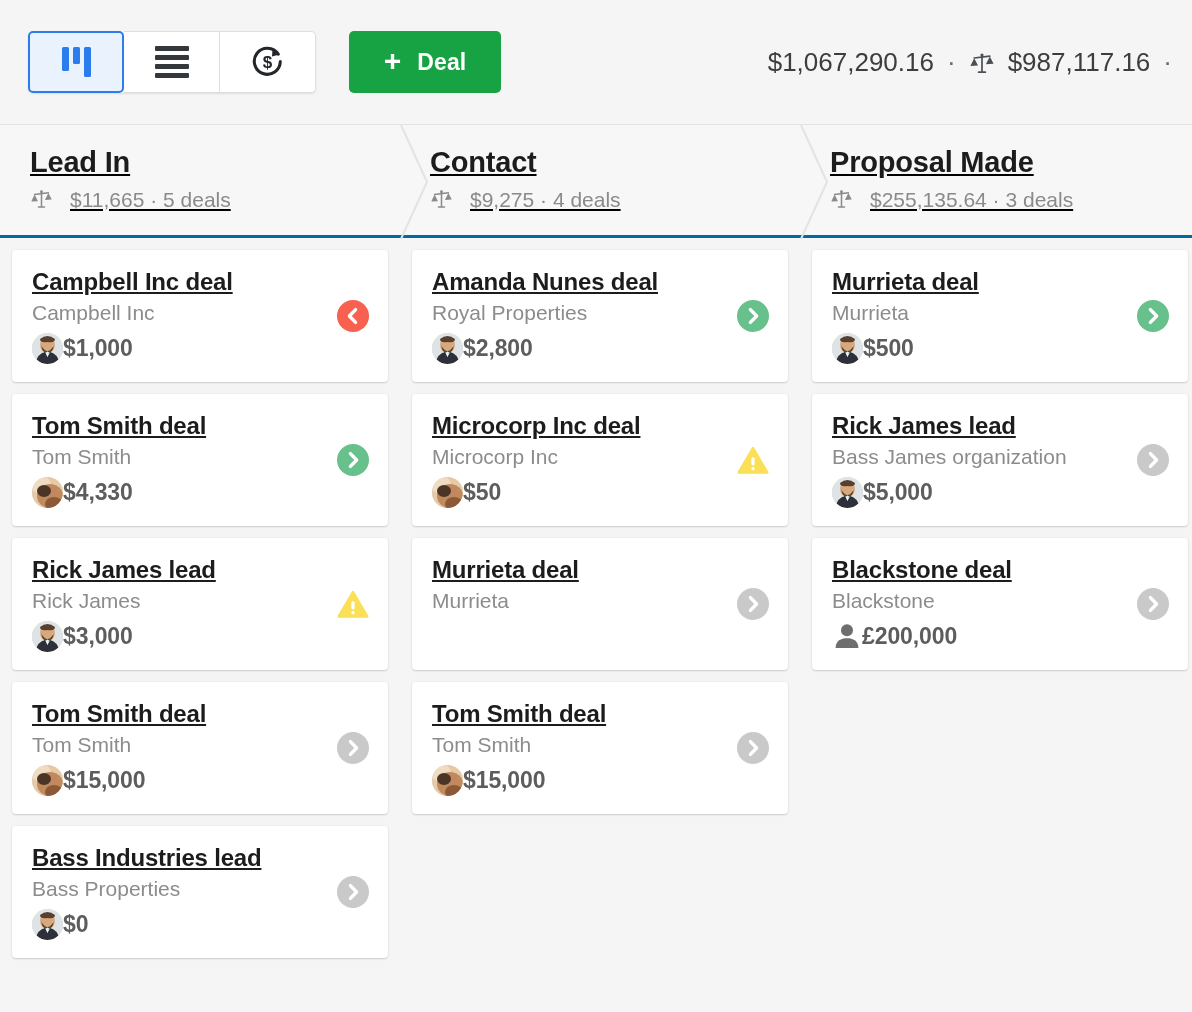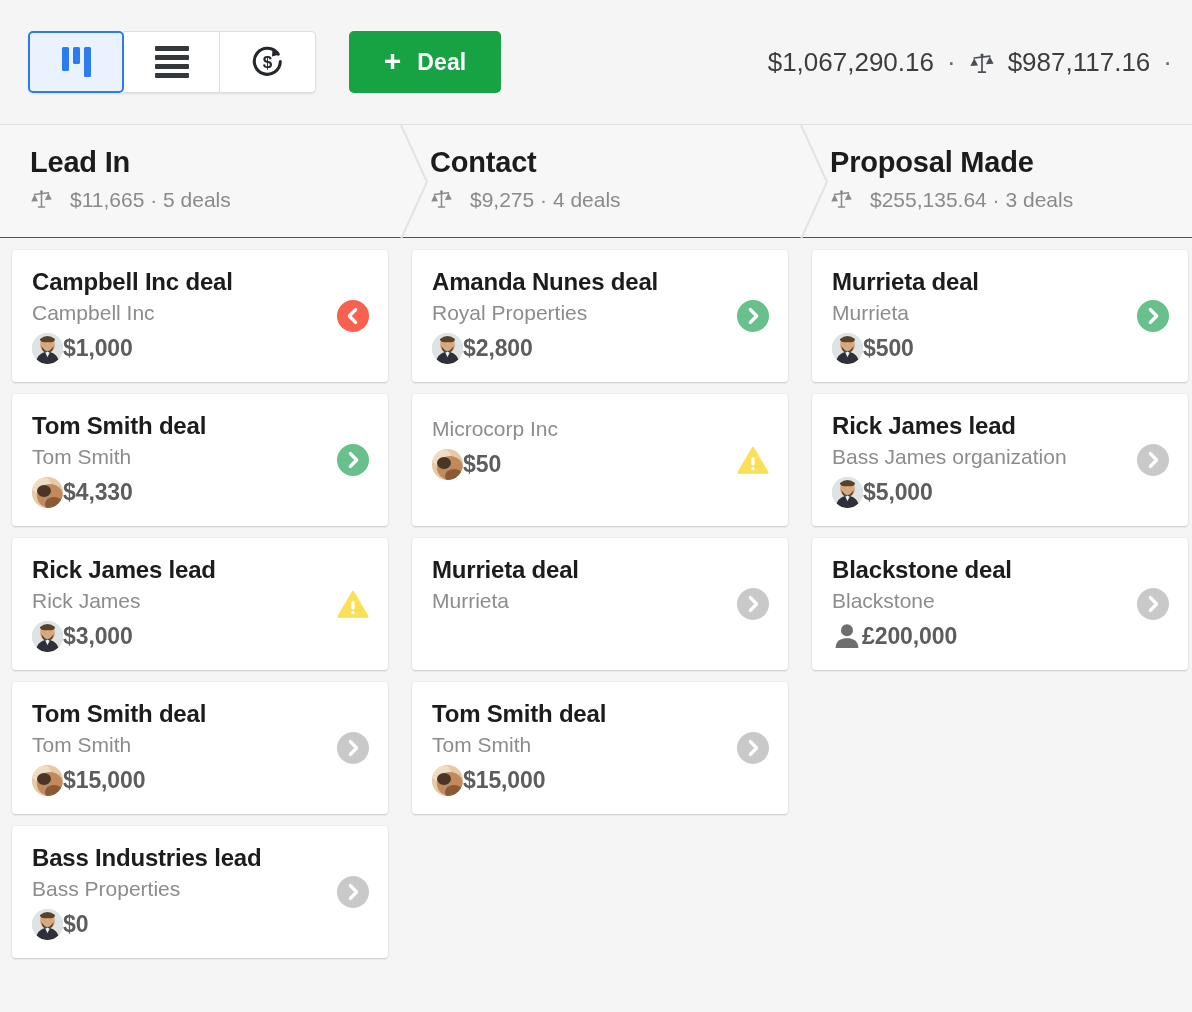--- a/index.html
+++ b/index.html
@@ -96,22 +96,23 @@
   }
   .totals .dot { color: #6b6b6b; font-size: 26px; }
   .scale-ico { display: inline-block; width: 26px; height: 22px; vertical-align: -3px; }
 
   
   .stages {
     display: flex;
     height: 114px;
     background: #f7f7f7;
     border-top: 1px solid #e3e3e3;
-    border-bottom: 1px solid #0369a1;
+    border-bottom: 3px solid #0369a1;
     position: relative;
+    text-decoration: underline;
   }
   .stage {
     width: 400px;
     position: relative;
     padding: 20px 0 0 30px;
     flex: 0 0 400px;
   }
   .stage-name {
     font-size: 29px;
     font-weight: bold;
@@ -162,20 +163,21 @@
     height: 132px;
     cursor: pointer;
   }
   .card-title {
     font-size: 24px;
     font-weight: bold;
     color: #1c1c1c;
     letter-spacing: -0.2px;
     line-height: 28px;
     white-space: nowrap;
+    text-decoration: underline;
   }
   .card-org {
     margin-top: 4px;
     font-size: 21px;
     color: #8c8c8c;
     line-height: 26px;
     white-space: nowrap;
   }
   .card-value-row {
     margin-top: 7px;
@@ -503,20 +505,21 @@
           <span class="card-value">$2,800</span>
         </div>
         <span class="badge">
           <svg viewBox="0 0 32 32" xmlns="http://www.w3.org/2000/svg">
             <circle cx="16" cy="16" r="16" fill="#68c08c"></circle>
             <path d="M13.4 9.6 L19.6 16 L13.4 22.4" fill="none" stroke="#ffffff" stroke-width="3.4" stroke-linecap="round" stroke-linejoin="round"></path>
           </svg>
         </span>
       </div>
       <div class="card">
+        <div class="card-title">Microcorp Inc deal</div>
         <div class="card-org">Microcorp Inc</div>
         <div class="card-value-row">
           <span class="avatar">
             <svg viewBox="0 0 31 31" xmlns="http://www.w3.org/2000/svg">
               <defs>
                 <clipPath id="c3">
                   <circle cx="15.5" cy="15.5" r="15.5"></circle>
                 </clipPath>
               </defs>
               <g clip-path="url(#c3)">

